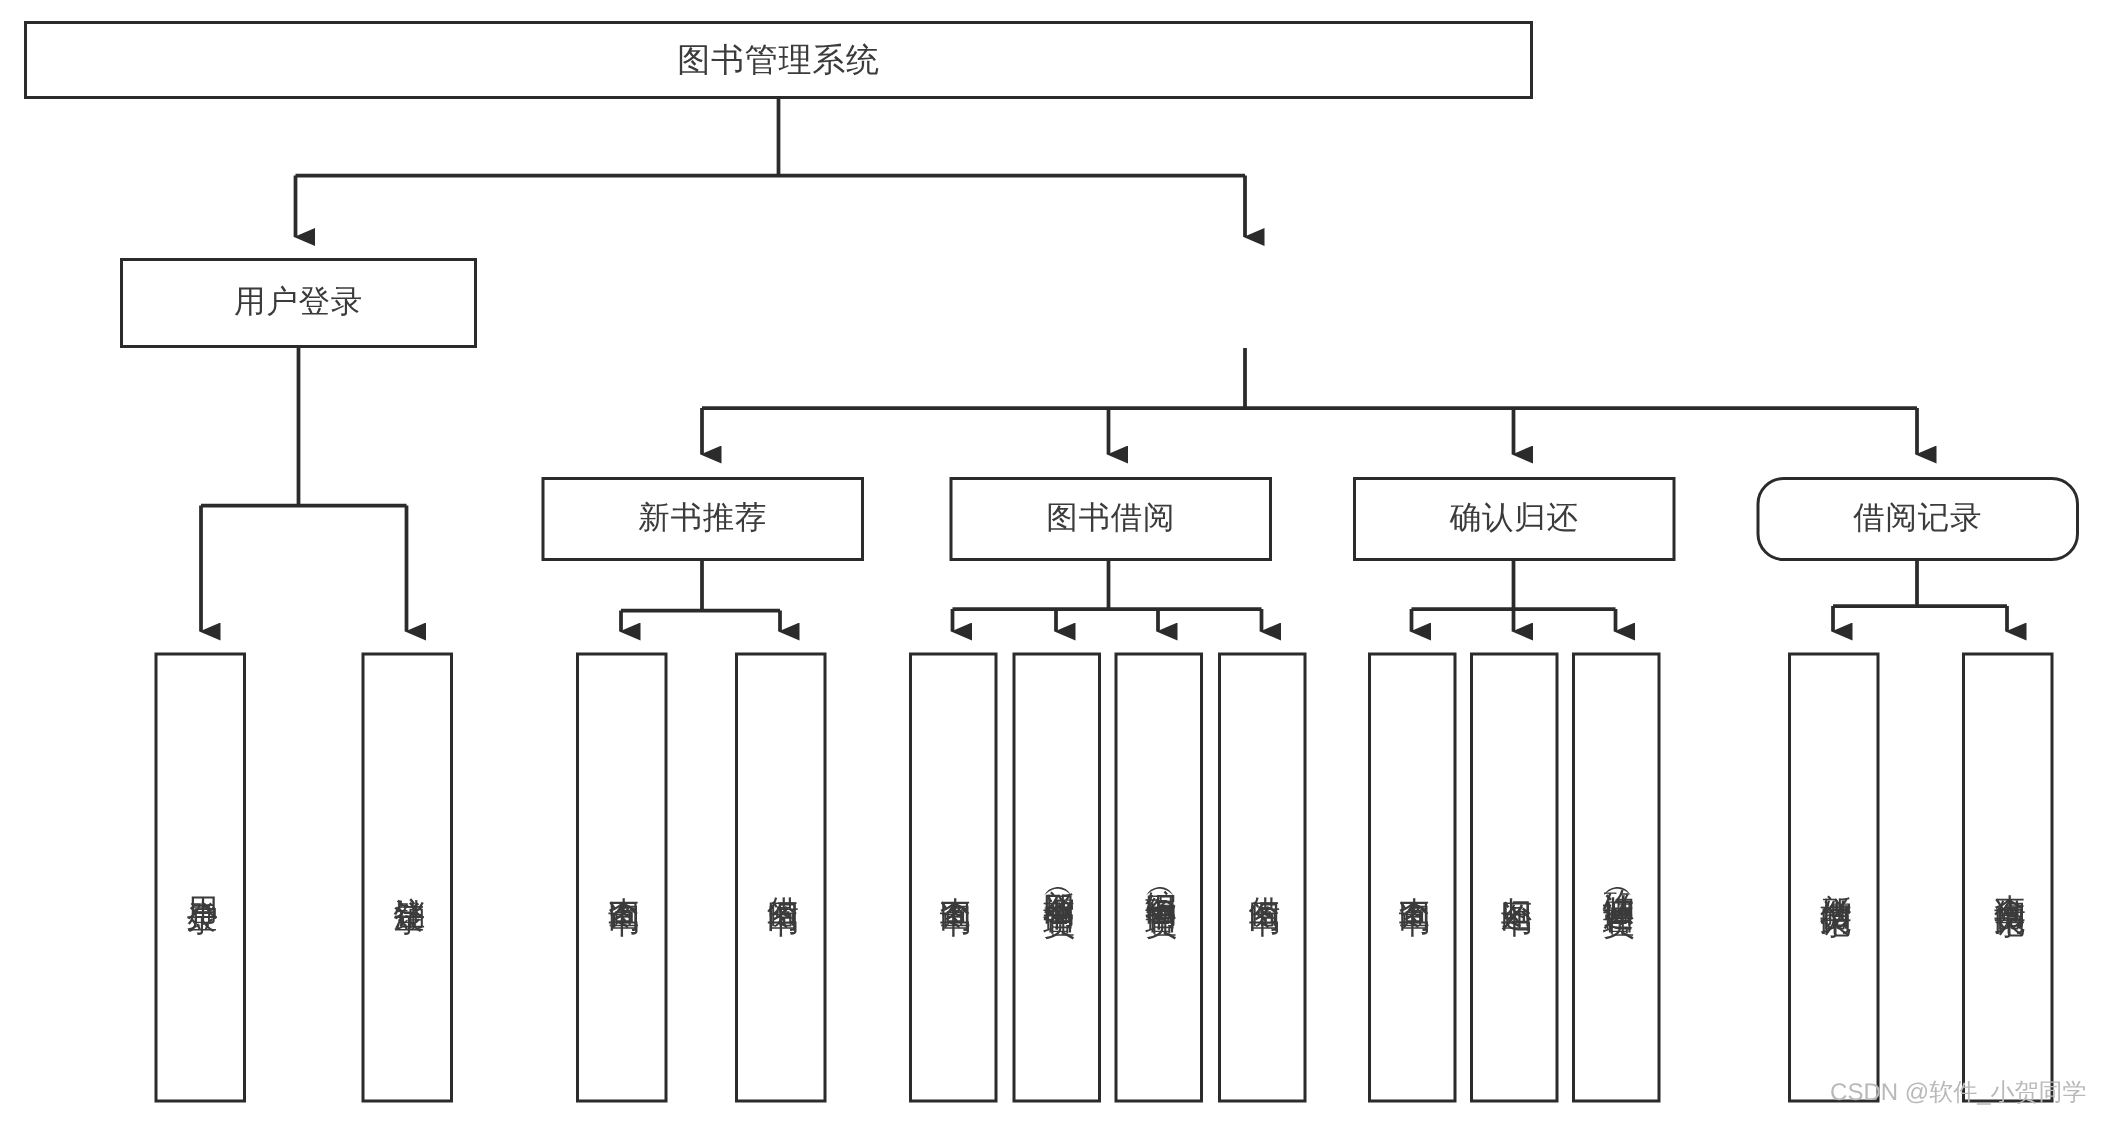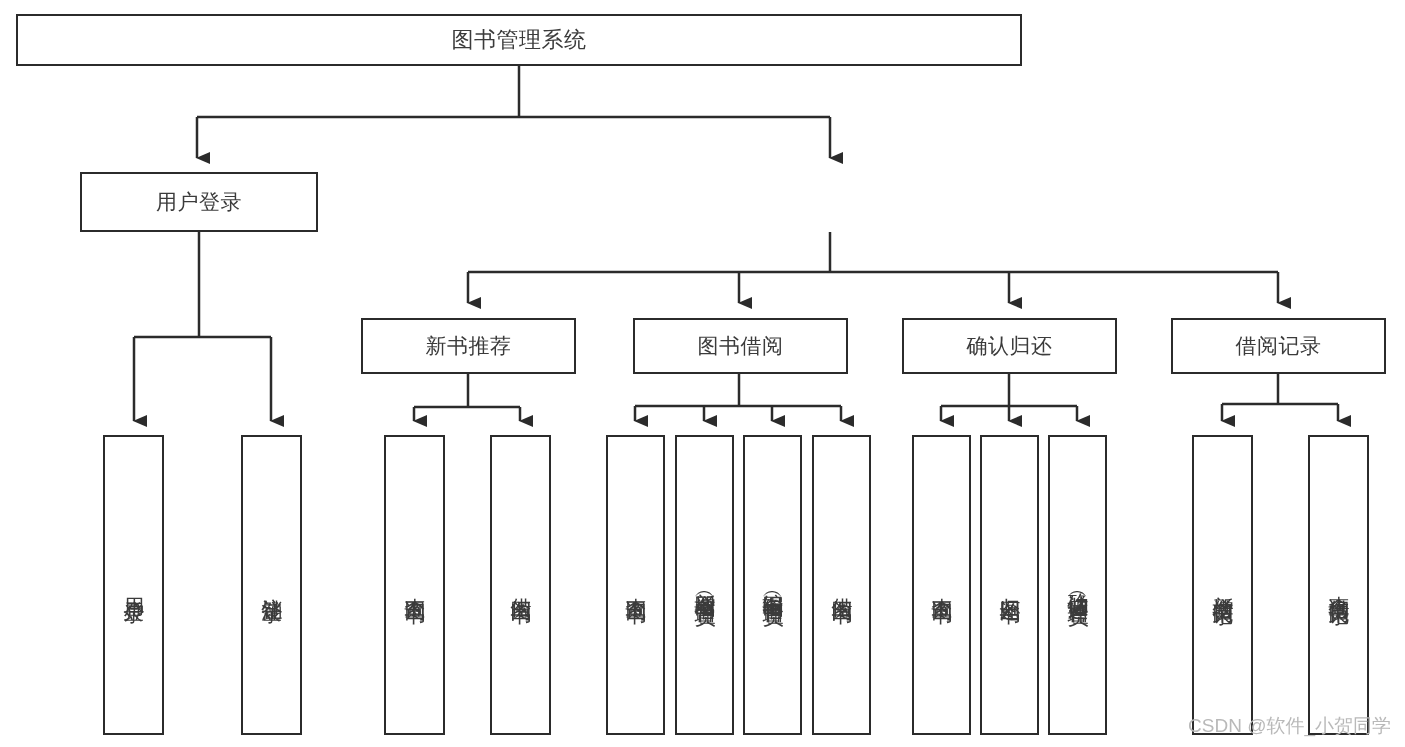--- a/index.html
+++ b/index.html
@@ -54,21 +54,21 @@
   .node.vert .label {
     writing-mode: vertical-rl;
     text-orientation: upright;
     font-size: 21px;
     line-height: 1.28;
     letter-spacing: 2px;
   }
   .watermark {
     position: absolute;
     color: #b9b9b9;
-    font-size: 19px;
+    font-size: 16px;
     white-space: nowrap;
     font-family: "Liberation Sans", "DejaVu Sans", sans-serif;
   }
 </style>
 </head>
 <body>
 
 <div id="canvas">
 
   <svg id="wires" viewBox="0 0 1405 747" xmlns="http://www.w3.org/2000/svg">
@@ -131,21 +131,21 @@
 
   <div class="node horiz" style="left:633px; top:318px; width:215px; height:56px;">
     <span class="label">图书借阅</span>
   </div>
   <div class="node horiz" style="left:361px; top:318px; width:215px; height:56px;">
     <span class="label">新书推荐</span>
   </div>
   <div class="node horiz" style="left:902px; top:318px; width:215px; height:56px;">
     <span class="label">确认归还</span>
   </div>
-  <div class="node horiz" style="left:1171px; top:318px; width:215px; height:56px;">
+  <div class="node horiz" style="left:1171px; top:318px; width:215px; height:56px;border-radius:18px;">
     <span class="label">借阅记录</span>
   </div>
 
   <div class="node vert" style="left:103px; top:435px; width:61px; height:300px;">
     <span class="label">用户登录</span>
   </div>
   <div class="node vert" style="left:241px; top:435px; width:61px; height:300px;">
     <span class="label">注销登录</span>
   </div>
 

